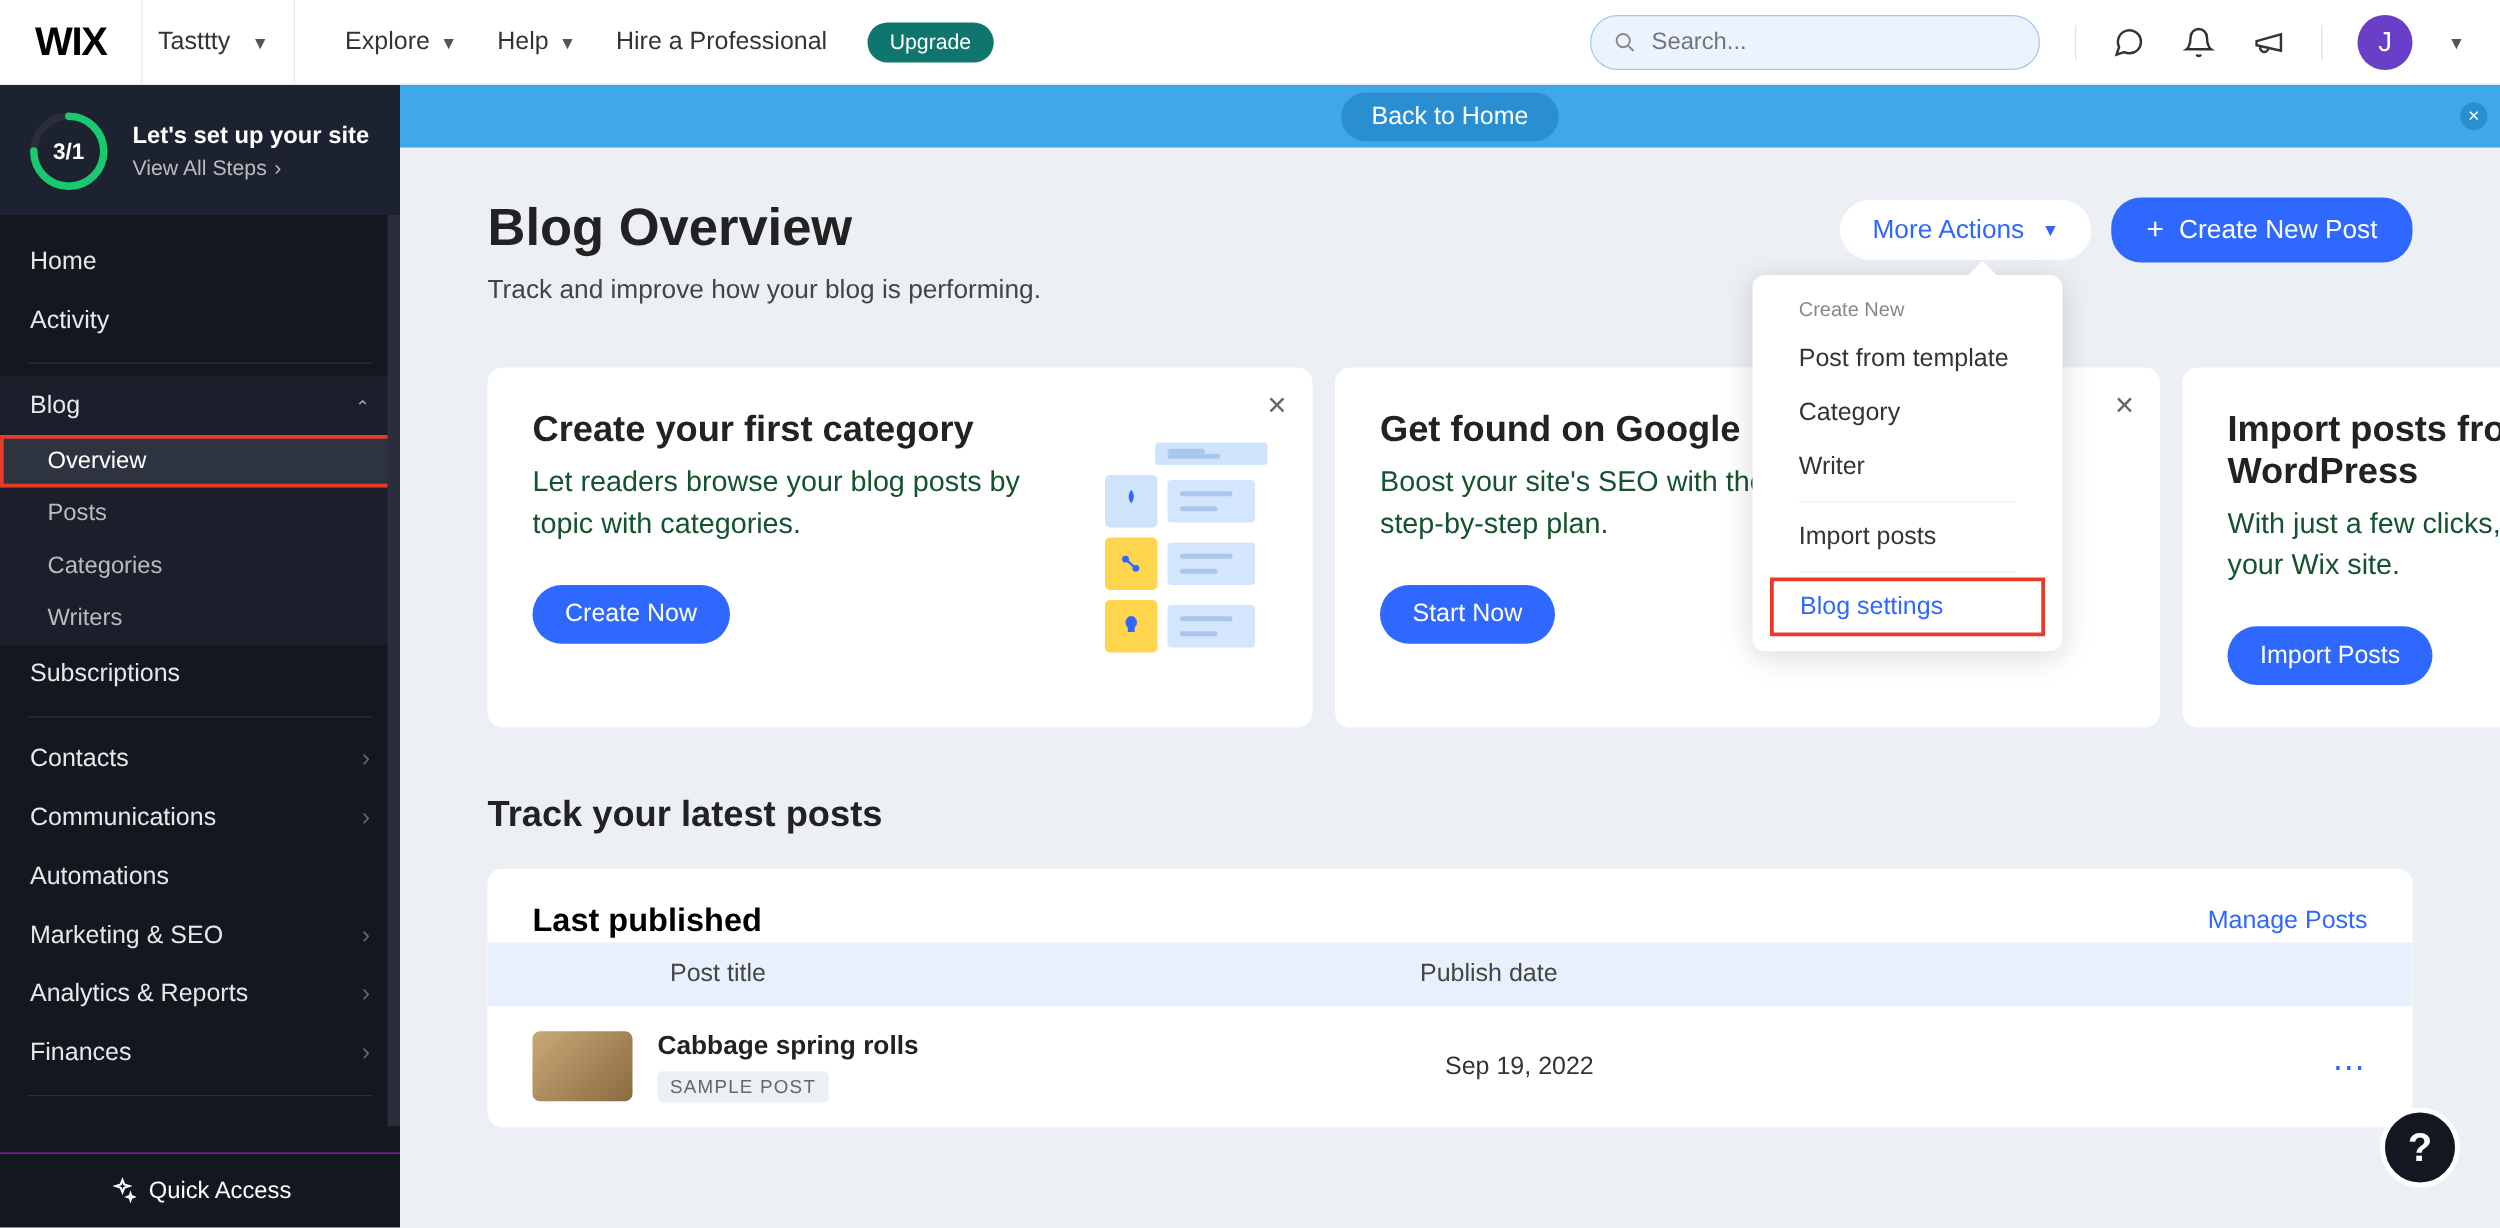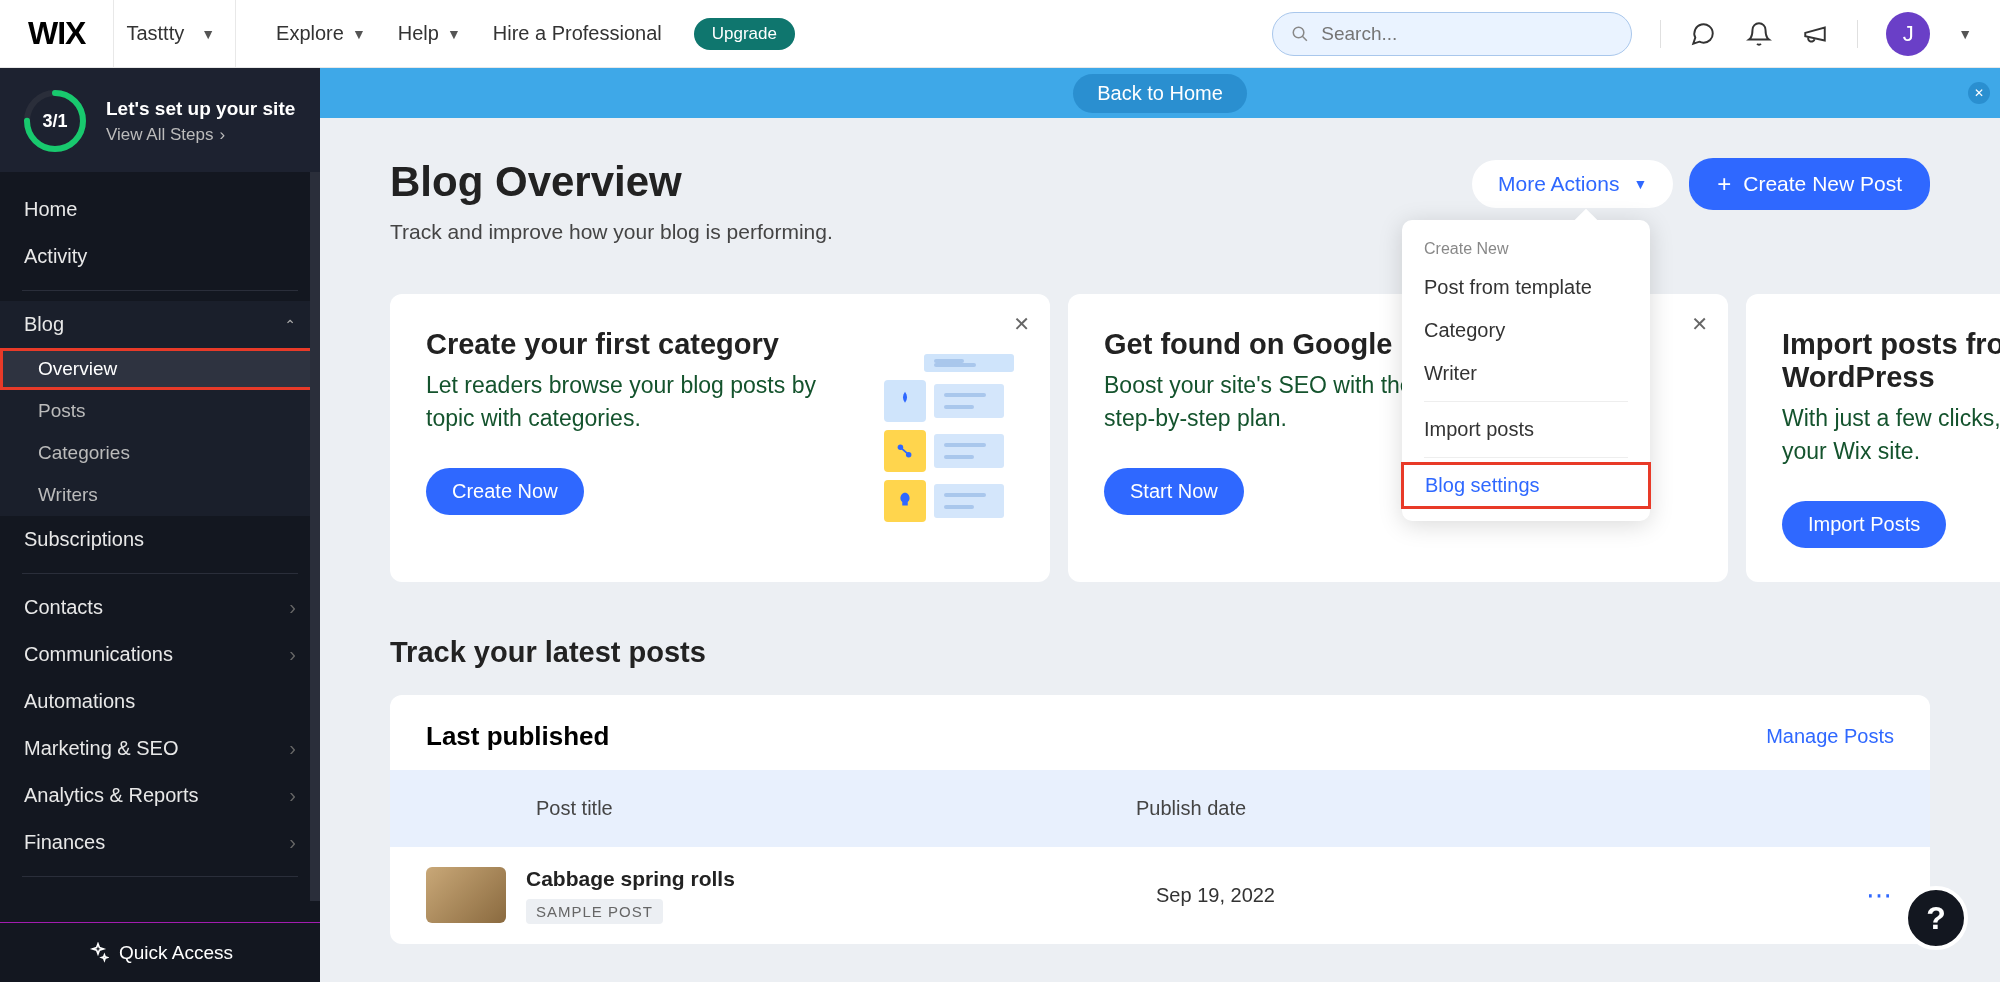--- a/index.html
+++ b/index.html
@@ -48,21 +48,21 @@
 .banner-x { position: absolute; right: 10px; top: 50%; transform: translateY(-50%); width: 22px; height: 22px; border-radius: 50%; background: #2a8fd0; color: #fff; font-size: 12px; display: flex; align-items: center; justify-content: center; cursor: pointer; }
 .content { padding: 40px 70px 0; }
 .header-row { display: flex; justify-content: space-between; align-items: flex-start; margin-bottom: 50px; position: relative; }
 .page-title { font-size: 42px; font-weight: 700; color: #222; }
 .page-subtitle { font-size: 21px; color: #444; margin-top: 14px; }
 .header-actions { display: flex; gap: 16px; align-items: center; }
 .more-actions-btn { background: #fff; color: #2f68ff; border: none; padding: 12px 26px; border-radius: 24px; font-size: 21px; font-weight: 500; display: flex; align-items: center; gap: 14px; cursor: pointer; }
 .create-post-btn { background: #2f68ff; color: #fff; border: none; padding: 12px 28px; border-radius: 24px; font-size: 21px; font-weight: 500; display: flex; align-items: center; gap: 12px; cursor: pointer; }
 
 
-.dropdown { position: absolute; top: 62px; right: 280px; width: 248px; background: #fff; border-radius: 10px; box-shadow: 0 4px 24px rgba(0,0,0,.15); padding: 16px 0 14px; z-index: 50; }
+.dropdown { position: absolute; top: 62px; right: 280px; width: 248px; background: #fff; border-radius: 10px; box-shadow: 0 4px 24px rgba(0,0,0,.15); padding: 16px 15px 14px; z-index: 50; }
 .dropdown-pointer { position: absolute; top: -8px; right: 56px; width: 16px; height: 16px; background: #fff; transform: rotate(45deg); }
 .dd-heading { font-size: 16px; color: #888; padding: 4px 22px 8px; }
 .dd-item { font-size: 20px; color: #333; padding: 10px 22px; cursor: pointer; }
 .dd-item.link { color: #2f68ff; }
 .dd-sep { height: 1px; background: #eee; margin: 6px 22px; }
 .dd-highlight { outline: 3px solid #e83a28; outline-offset: -1px; margin: 0 1px; }
 
 
 .cards-row { display: flex; gap: 18px; position: relative; }
 .card { background: #fff; border-radius: 12px; padding: 34px 36px; flex: 1; min-width: 0; position: relative; display: flex; gap: 20px; }
@@ -77,24 +77,24 @@
 .card-illus { width: 140px; display: flex; flex-direction: column; gap: 8px; align-items: center; justify-content: center; }
 .illus-row { display: flex; gap: 8px; align-items: center; }
 .illus-sq { width: 42px; height: 42px; background: #ffd54d; border-radius: 4px; display: flex; align-items: center; justify-content: center; }
 .illus-line { width: 70px; height: 34px; background: #d4e6fb; border-radius: 3px; position: relative; }
 .illus-line::before { content:''; position:absolute; left:10px; top:9px; width:42px; height:4px; background:#a9c7ec; border-radius:2px; }
 .illus-line::after { content:''; position:absolute; left:10px; bottom:9px; width:30px; height:4px; background:#a9c7ec; border-radius:2px; }
 
 
 .section-title { font-size: 29px; font-weight: 700; color: #222; margin: 54px 0 26px; }
 .posts-panel { background: #fff; border-radius: 12px; overflow: hidden; }
-.posts-header { display: flex; justify-content: space-between; align-items: center; padding: 26px 36px 18px; }
+.posts-header { display: flex; justify-content: space-between; align-items: center; padding: 26px 36px 2px; }
 .posts-header-title { font-size: 26px; font-weight: 700; }
 .manage-link { color: #2f68ff; font-size: 20px; cursor: pointer; }
-.posts-table-head { background: #e8f0fd; display: flex; padding: 27px 36px; font-size: 20px; color: #444; }
+.posts-table-head { background: #e8f0fd; display: flex; padding: 14px 36px; font-size: 20px; color: #444; }
 .col-title { flex: 0 0 710px; padding-left: 110px; }
 .col-date { flex: 1; }
 .col-actions { width: 60px; }
 .posts-row { display: flex; align-items: center; padding: 20px 36px; gap: 20px; }
 .thumb { width: 80px; height: 56px; background: linear-gradient(135deg,#c9a878,#8a6a3f); border-radius: 6px; }
 .post-info { flex: 0 0 610px; }
 .post-title { font-size: 21px; font-weight: 600; color: #222; }
 .sample-badge { display: inline-block; background: #eceff3; color: #666; font-size: 15px; letter-spacing: 1px; padding: 4px 10px; margin-top: 8px; border-radius: 4px; }
 .post-date { font-size: 20px; color: #333; flex: 1; }
 .row-menu { color: #2f68ff; font-size: 26px; cursor: pointer; letter-spacing: 2px; }

